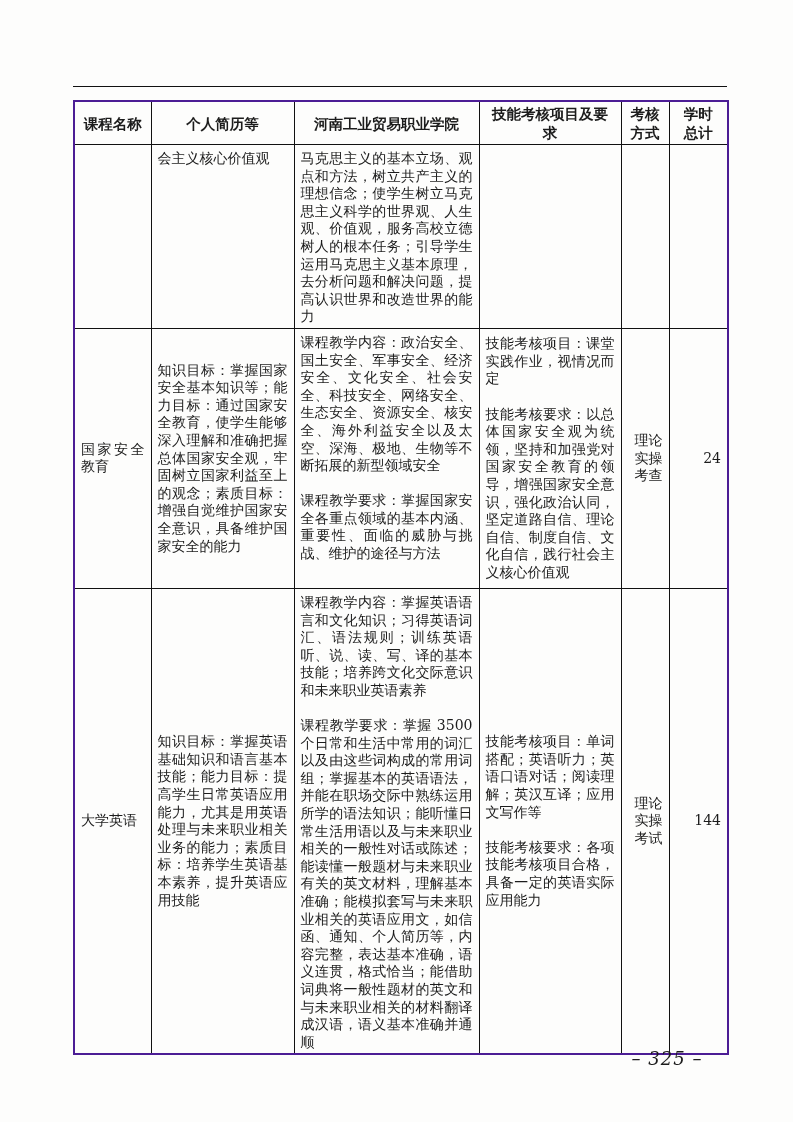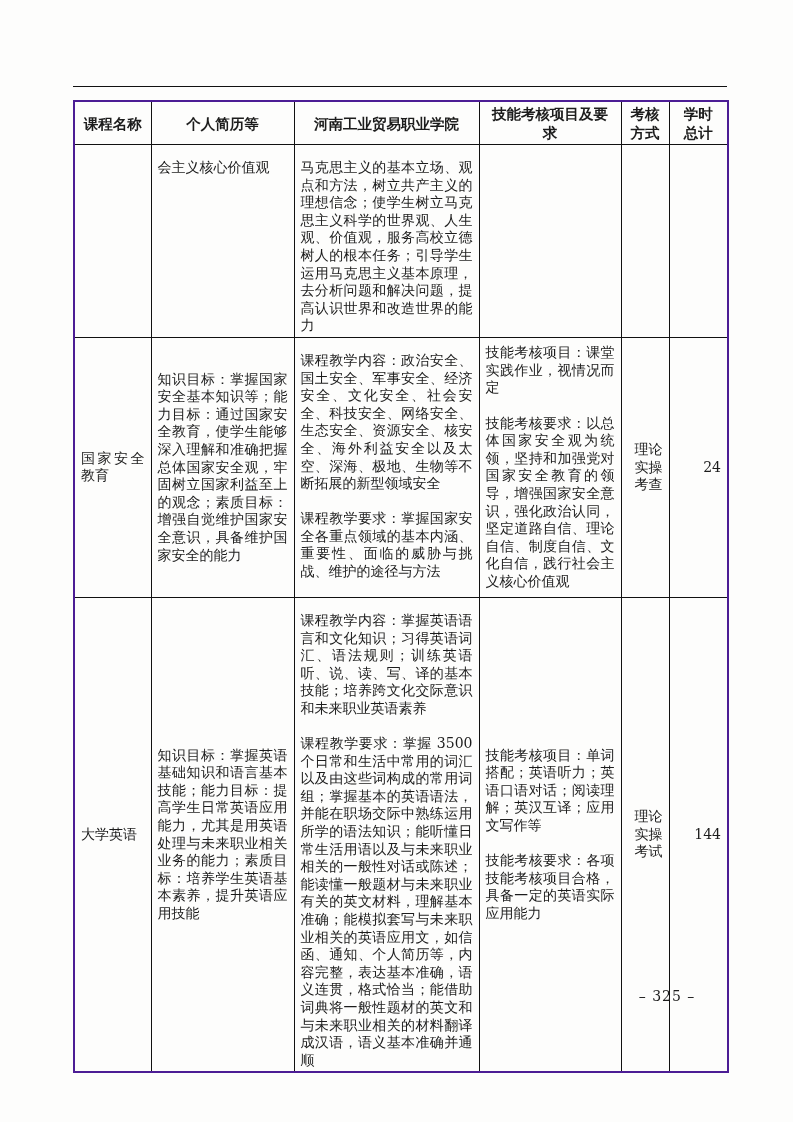--- a/index.html
+++ b/index.html
@@ -48,32 +48,33 @@
     vertical-align: middle;
     overflow: hidden;
   }
   .doc-table th {
     font-weight: bold;
     font-size: 14.5px;
     text-align: center;
     white-space: pre-line;
     line-height: 19px;
   }
-  .doc-table td.top    { vertical-align: top; padding-top: 14px; }
+  .doc-table td.top    { vertical-align: top; padding-top: 5px; }
   .doc-table td.just   { text-align: justify; }
   .doc-table td.center { text-align: right; }
   .doc-table td.prewrap{ white-space: pre-line; }
   .para + .para { margin-top: 17.6px; }
   
   .page-footer {
     position: absolute;
-    top: 988px; left: 612px; width: 110px;
+    top: 1048px; left: 612px; width: 110px;
     text-align: center;
-    font-size: 14px;
+    font-size: 18px;
     letter-spacing: 1px;
+    font-style: italic;
   }
 </style>
 </head>
 <body>
 
 <div class="page">
 
   <div class="header-rule"></div>
 
   <table class="doc-table">

